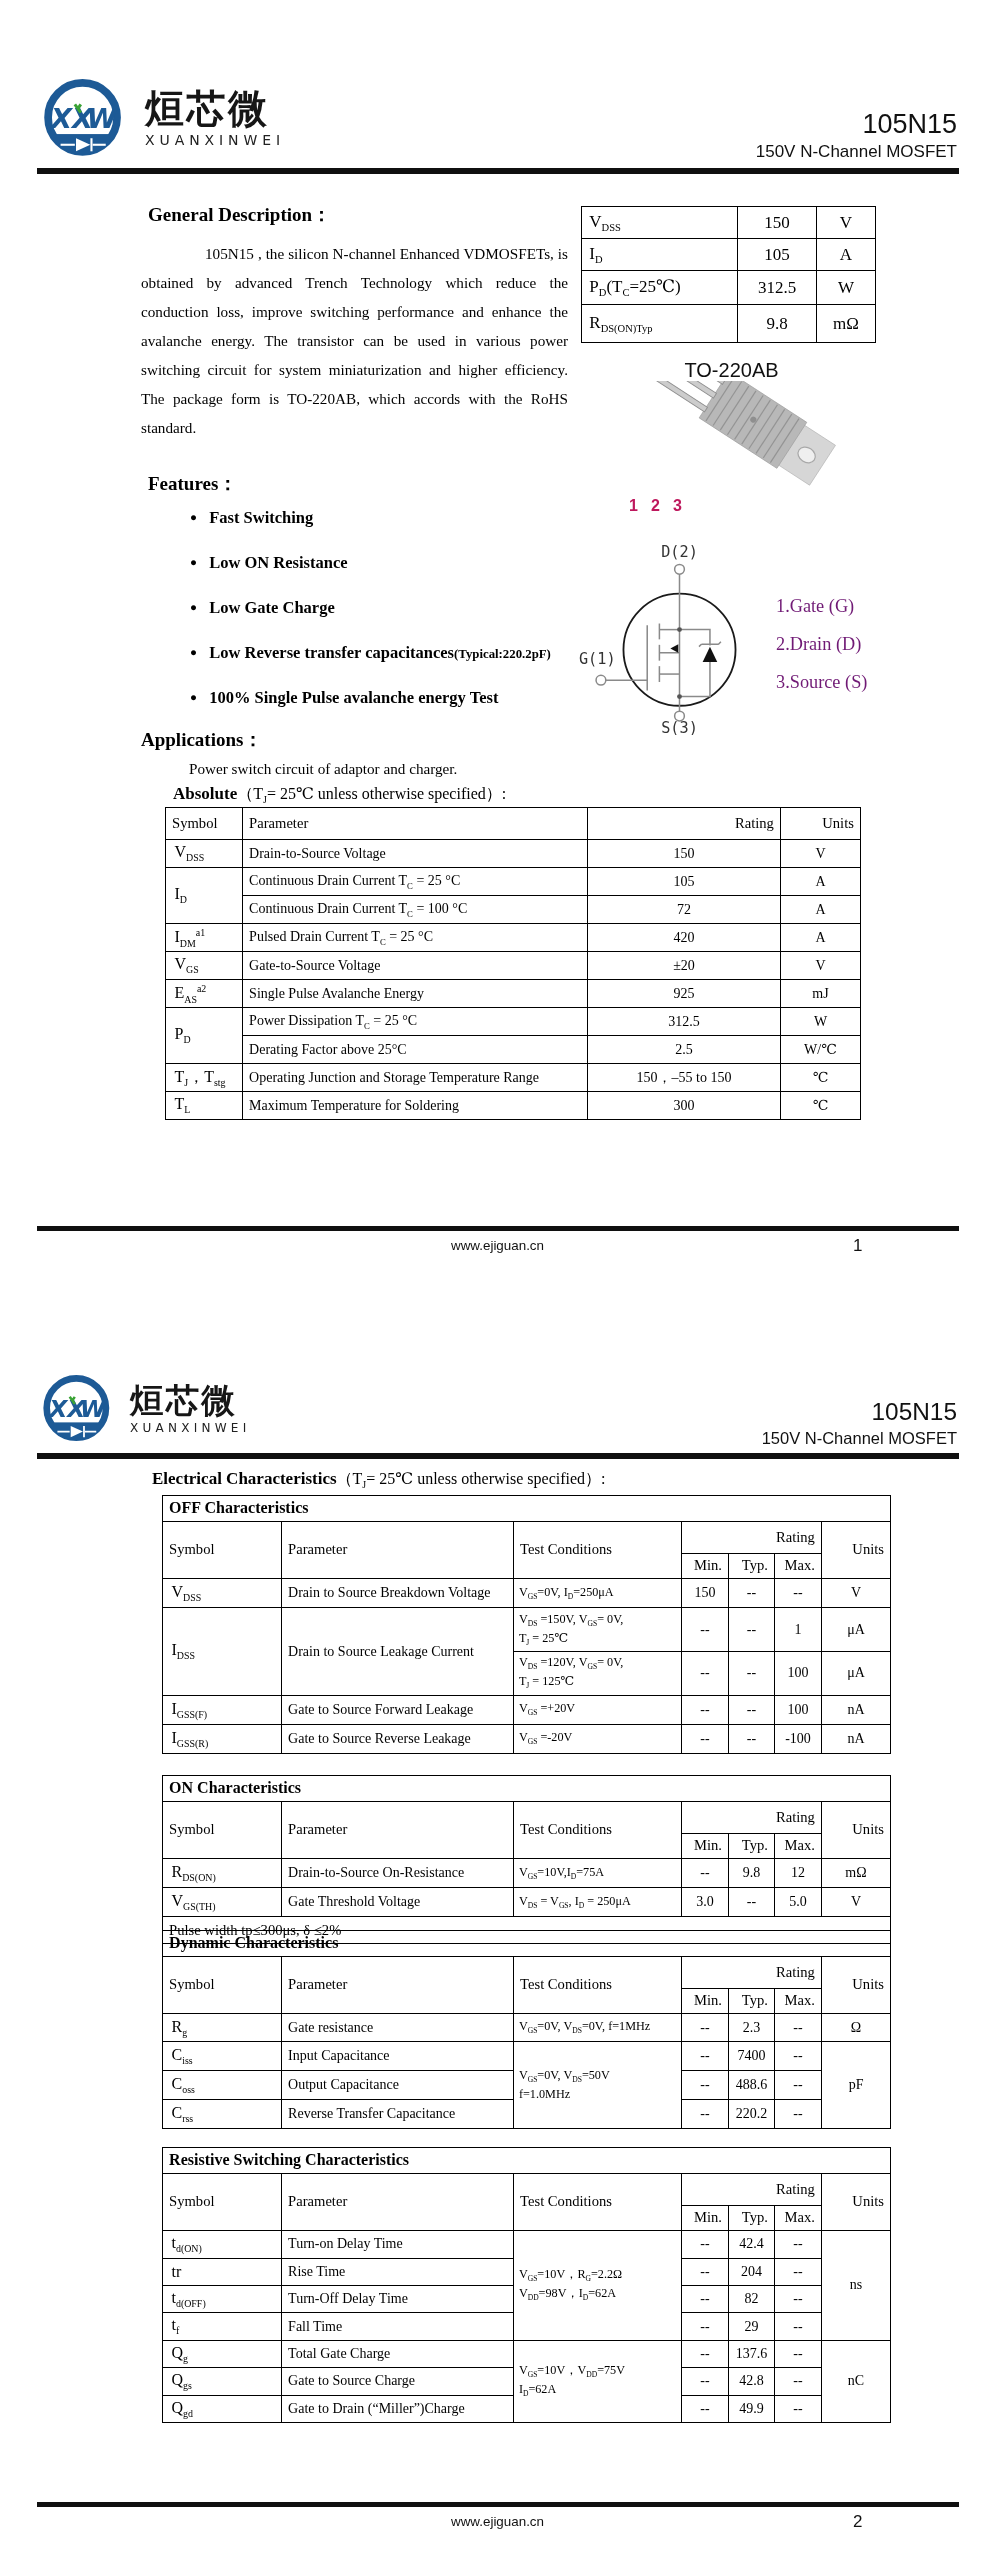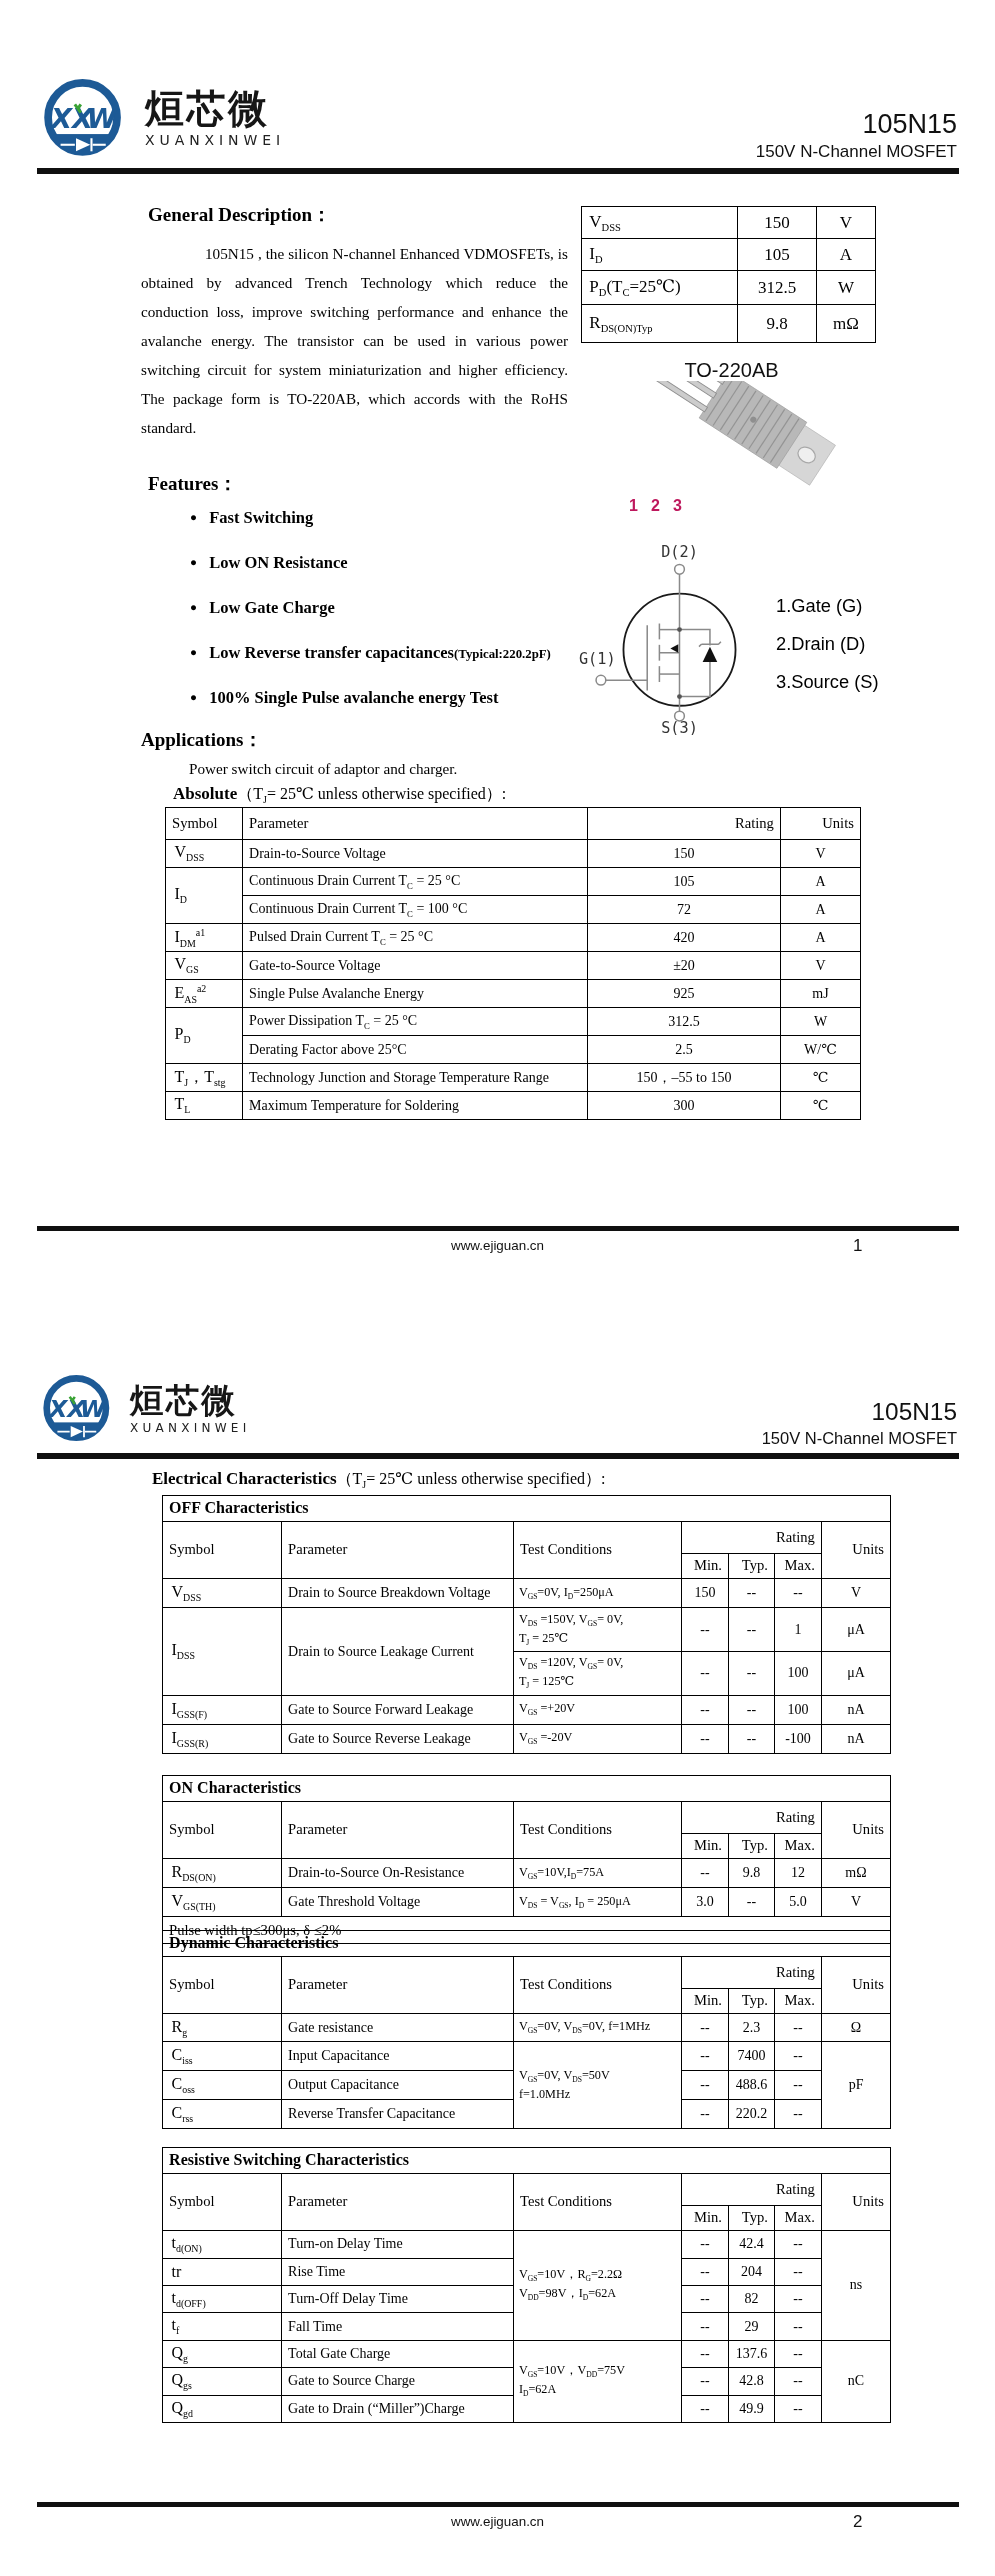--- a/index.html
+++ b/index.html
@@ -17,21 +17,21 @@
   .part-number{font-size:27px;line-height:29px;color:#111;}
   .part-subtitle{font-size:17px;line-height:21px;color:#111;margin-top:2.4px;}
 
   .h-title{font-weight:bold;font-size:19px;}
   .body-par{font-size:15.2px;line-height:29px;text-align:justify;}
 
   .feature-item{display:flex;align-items:baseline;font-weight:bold;font-size:16.5px;margin-bottom:25px;}
   .feature-bullet{font-size:11.6px;margin-right:12.2px;position:relative;top:-1.8px;}
   .feature-note{font-size:12.8px;}
 
-  .pin-list{font-family:Liberation Sans, sans-serif;font-size:18.3px;line-height:38px;color:#000000;}
+  .pin-list{font-family:Liberation Serif, serif;font-size:18.3px;line-height:38px;color:#701a75;}
   .pkg-name{font-family:"Liberation Sans","DejaVu Sans",sans-serif;font-size:20px;color:#111;text-align:center;}
   .pkg-pins{font-family:"Liberation Sans","DejaVu Sans",sans-serif;font-weight:bold;font-size:16px;letter-spacing:4.3px;color:#be185d;}
 
   sub{font-size:62%;} sup{font-size:62%;}
 
   table{border-collapse:collapse;table-layout:fixed;}
   .dtable{border:1.8px solid #000;}
   .dtable td{border:1.2px solid #000;padding:0 6.1px;vertical-align:middle;font-size:14px;overflow:hidden;}
   .dtable .sym{font-size:16px;padding-left:8.5px;}
   .dtable .test{font-size:12.2px;line-height:1.4;padding:2.4px 4.9px;}
@@ -275,21 +275,21 @@
           <td class="num">312.5</td>
           <td class="unit">W</td>
         </tr>
     <tr style="height:28px">
           <td>Derating Factor above 25°C</td>
           <td class="num">2.5</td>
           <td class="unit">W/℃</td>
         </tr>
     <tr style="height:28px">
           <td class="sym">T<sub>J</sub>，T<sub>stg</sub></td>
-          <td>Technology Junction and Storage Temperature Range</td>
+          <td>Operating Junction and Storage Temperature Range</td>
           <td class="num">150，–55 to 150</td>
           <td class="unit">℃</td>
         </tr>
     <tr style="height:28px">
           <td class="sym">T<sub>L</sub></td>
           <td>Maximum Temperature for Soldering</td>
           <td class="num">300</td>
           <td class="unit">℃</td>
         </tr>
   </tbody>

